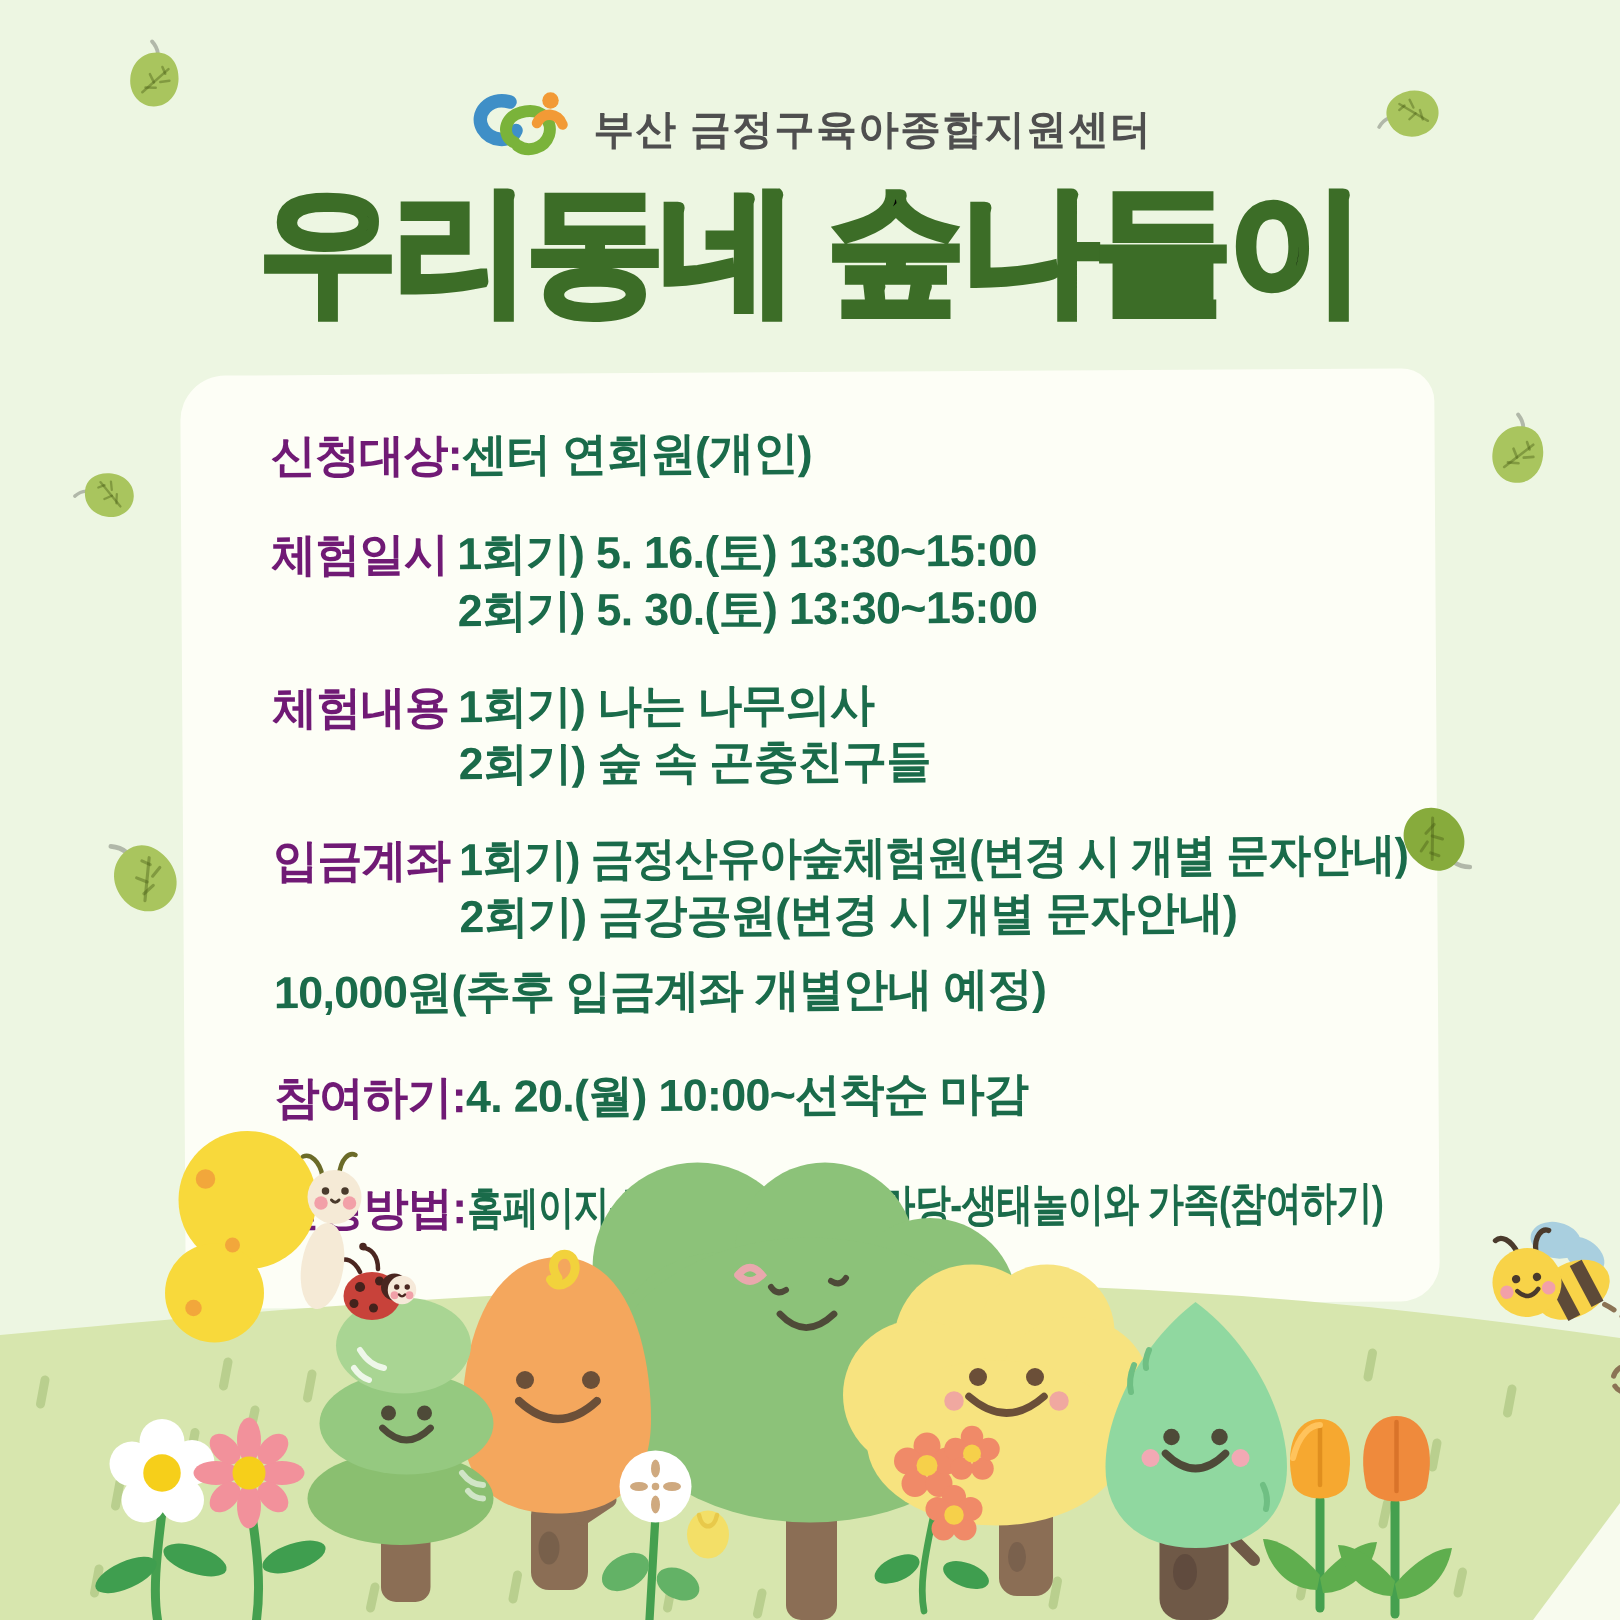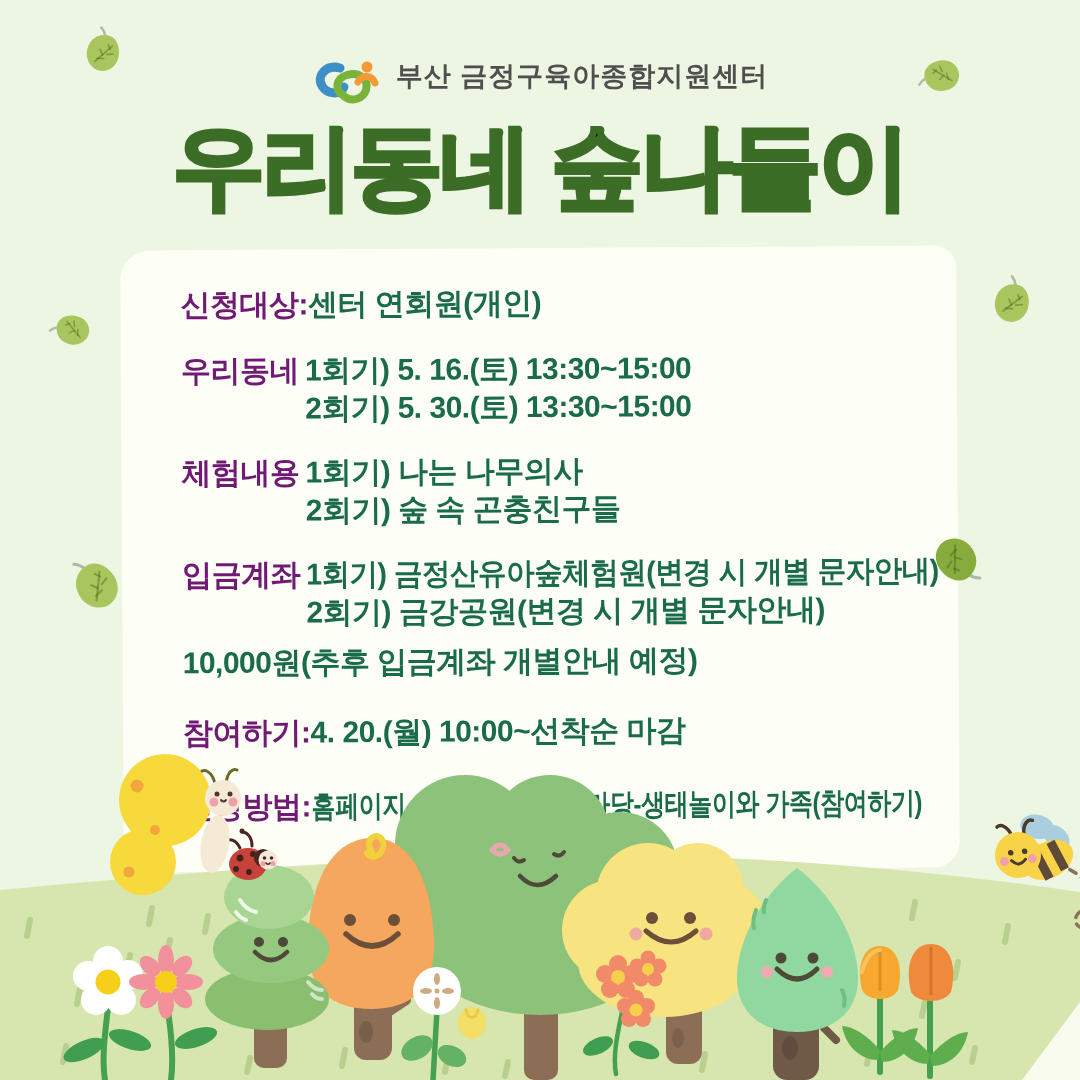--- a/index.html
+++ b/index.html
@@ -6,21 +6,21 @@
   body{
     width:1080px;height:1080px;position:relative;overflow:hidden;
     background:#edf6e2;
     font-family:"Liberation Sans","DejaVu Sans",sans-serif;
   }
   .stage{position:absolute;inset:0;width:1080px;height:1080px;}
 
   
   .org-row{
     position:absolute;top:58px;left:0;width:1080px;height:56px;
-    display:flex;justify-content:center;gap:10px;
+    display:flex;align-items:center;justify-content:center;gap:10px;
   }
   .org-logo{width:74px;height:56px;flex:0 0 auto;}
   .org-name{
     font-size:27px;color:#4f4f4f;font-weight:600;letter-spacing:1px;
   }
   .main-title{
     position:absolute;top:112px;left:0;width:1080px;height:110px;
     display:flex;align-items:center;justify-content:center;
     font-size:92px;font-weight:bold;color:#000000;
     letter-spacing:-3px;
@@ -75,21 +75,21 @@
     <div class="rows">
 
       <div class="row r1">
         <span class="label">신청대상:</span>
         <div class="vals">
             <div>센터 연회원(개인)</div>
           </div>
       </div>
 
       <div class="row r2">
-        <span class="label">우리동네</span>
+        <span class="label">체험일시</span>
         <div class="vals">
           <div>1회기) 5. 16.(토) 13:30~15:00</div>
           <div>2회기) 5. 30.(토) 13:30~15:00</div>
         </div>
       </div>
 
       <div class="row r3">
         <span class="label">체험내용</span>
         <div class="vals">
           <div>1회기) 나는 나무의사</div>

